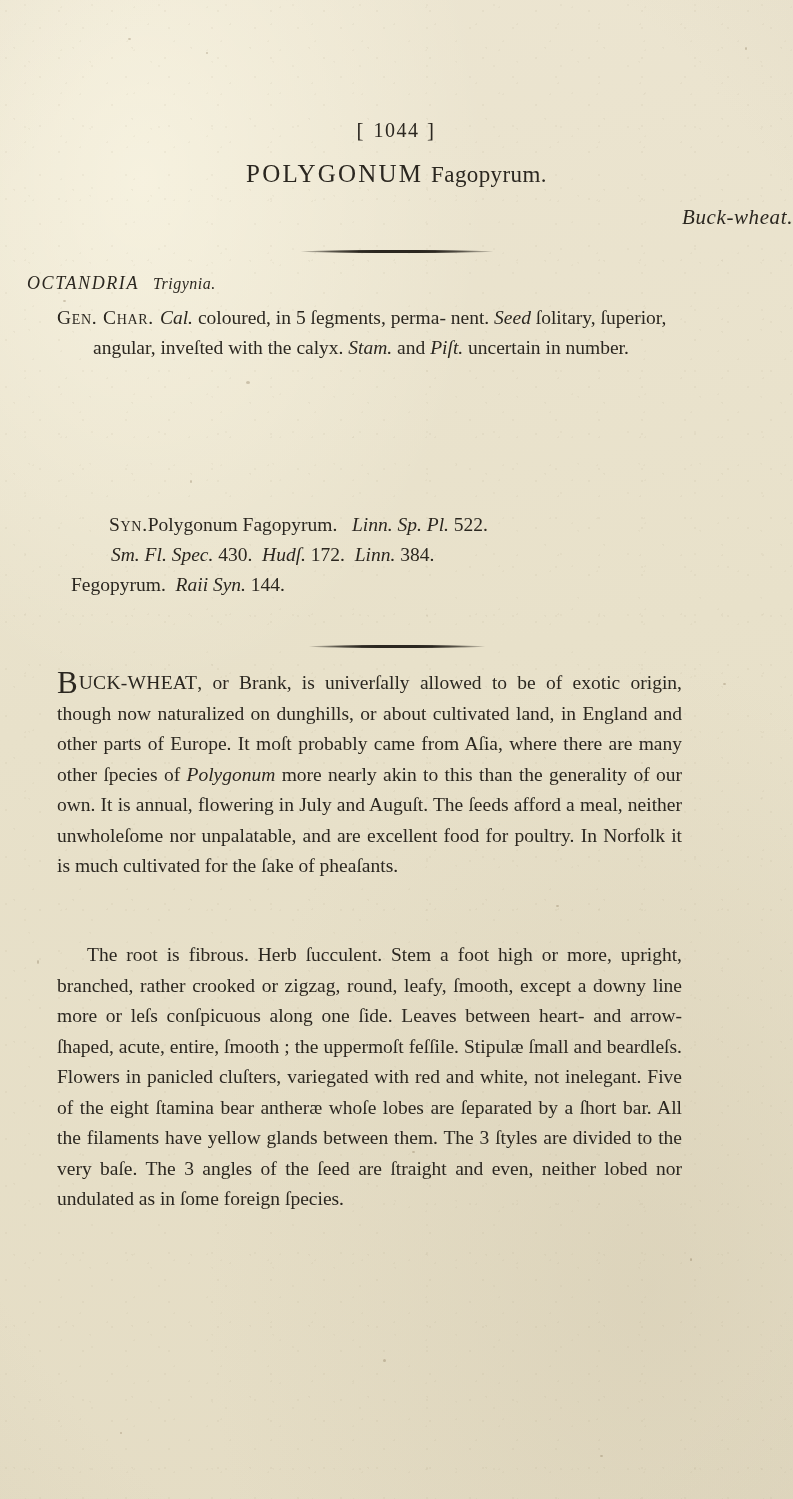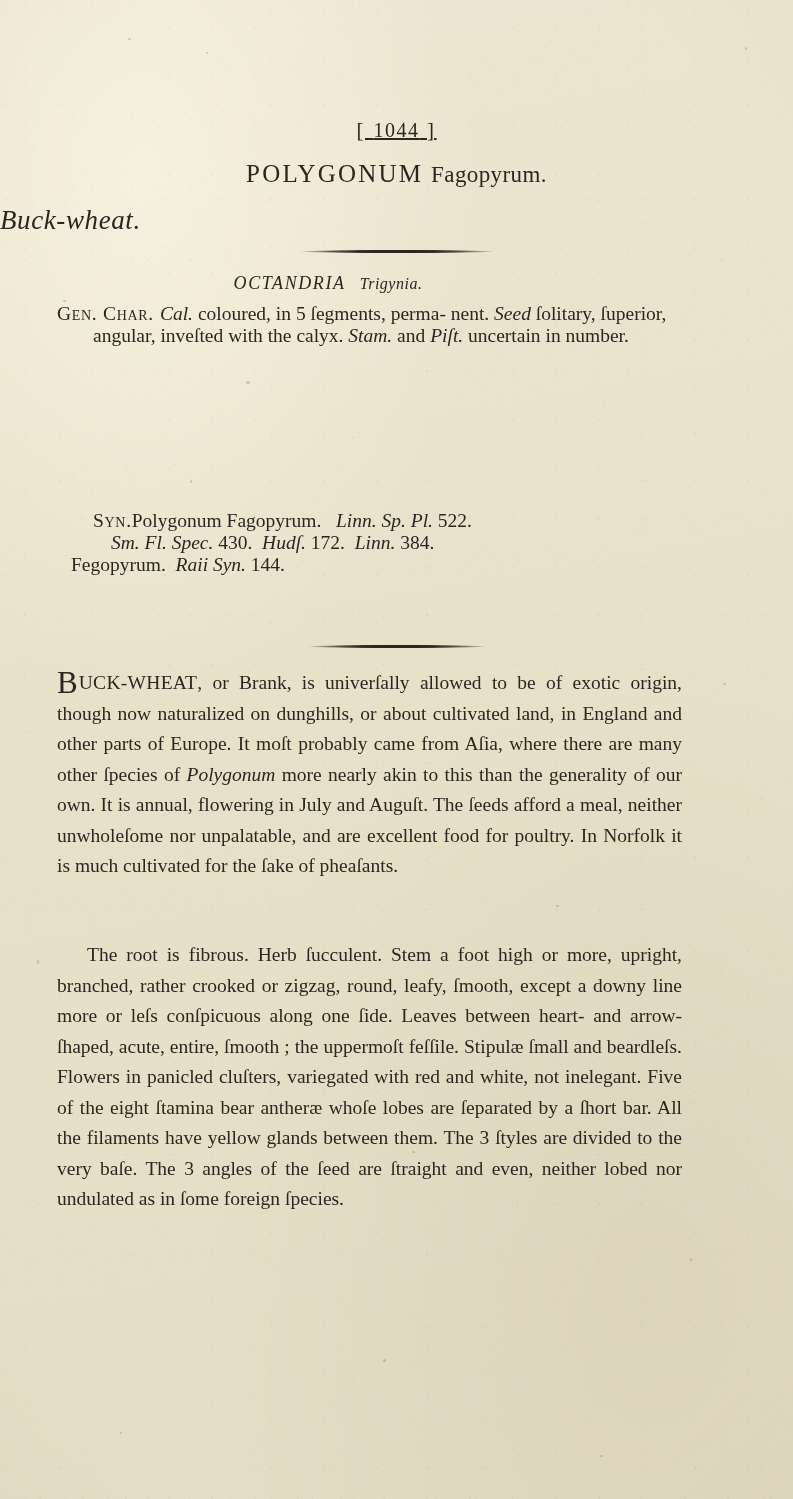--- a/index.html
+++ b/index.html
@@ -61,21 +61,20 @@
   }
 
   .pg-num {
     position: absolute;
     top: 118px;
     left: 0;
     width: 793px;
     text-align: center;
     font-size: 20px;
     letter-spacing: 2.5px;
-    text-decoration: underline;
   }
   .pg-num .brk { font-size: 21px; }
   .pg-num .num { letter-spacing: 1.5px; }
 
   .title-line {
     position: absolute;
     top: 160px;
     left: 0;
     width: 793px;
     text-align: center;
@@ -88,76 +87,77 @@
     margin-left: 8px;
     letter-spacing: 0.4px;
     font-size: 23px;
   }
 
   .common-name {
     position: absolute;
     top: 205px;
     left: 0;
     width: 793px;
-    text-align: left;
+    text-align: right;
     font-style: italic;
-    font-size: 27px;
+    font-size: 21px;
     letter-spacing: 0.6px;
   }
 
   .rule {
     position: absolute;
     left: 50%;
     transform: translateX(-50%);
     height: 3px;
     background:
       radial-gradient(ellipse 50% 100% at 50% 50%, #2b2720 0%, #2b2720 40%, rgba(43,39,32,0.75) 68%, rgba(43,39,32,0.12) 100%);
     border-radius: 50%;
   }
   #rule-top { top: 250px; width: 192px; }
   #rule-mid { top: 645px; width: 176px; }
 
   .order-line {
     position: absolute;
     top: 273px;
     left: 0;
     width: 656px;
-    text-align: center;
+    text-align: left;
     font-style: italic;
     font-size: 18px;
+    padding-left: 27px;
   }
   .order-line .ord { letter-spacing: 1.6px; }
   .order-line .tri { margin-left: 14px; font-size: 16px; letter-spacing: 0.5px; }
 
   
   .clause {
     position: absolute;
     left: 57px;
     width: 630px;
     font-size: 19.5px;
-    line-height: 22px;
+    line-height: 30px;
     text-indent: 0;
     padding-left: 36px;
   }
   .clause > .lead {
     margin-left: -36px;
     padding-right: 6px;
   }
   .sc {
     font-variant: small-caps;
     letter-spacing: 0.7px;
   }
   .it { font-style: italic; }
 
   #gen-char  { top: 303px; }
   #spec-char { top: 422px; }
   #syn-block { top: 510px; width: 640px; }
 
   #syn-block .synline { display: block; }
-  #syn-block .l1 { margin-left: 0; }
+  #syn-block .l1 { margin-left: 16px; }
   #syn-block .l2 { margin-left: 18px; }
   #syn-block .l3 { margin-left: 10px; }
   #syn-block .l4 { margin-left: -22px; }
 
   
   .body-col {
     position: absolute;
     left: 57px;
     width: 625px;
     font-size: 19.5px;

